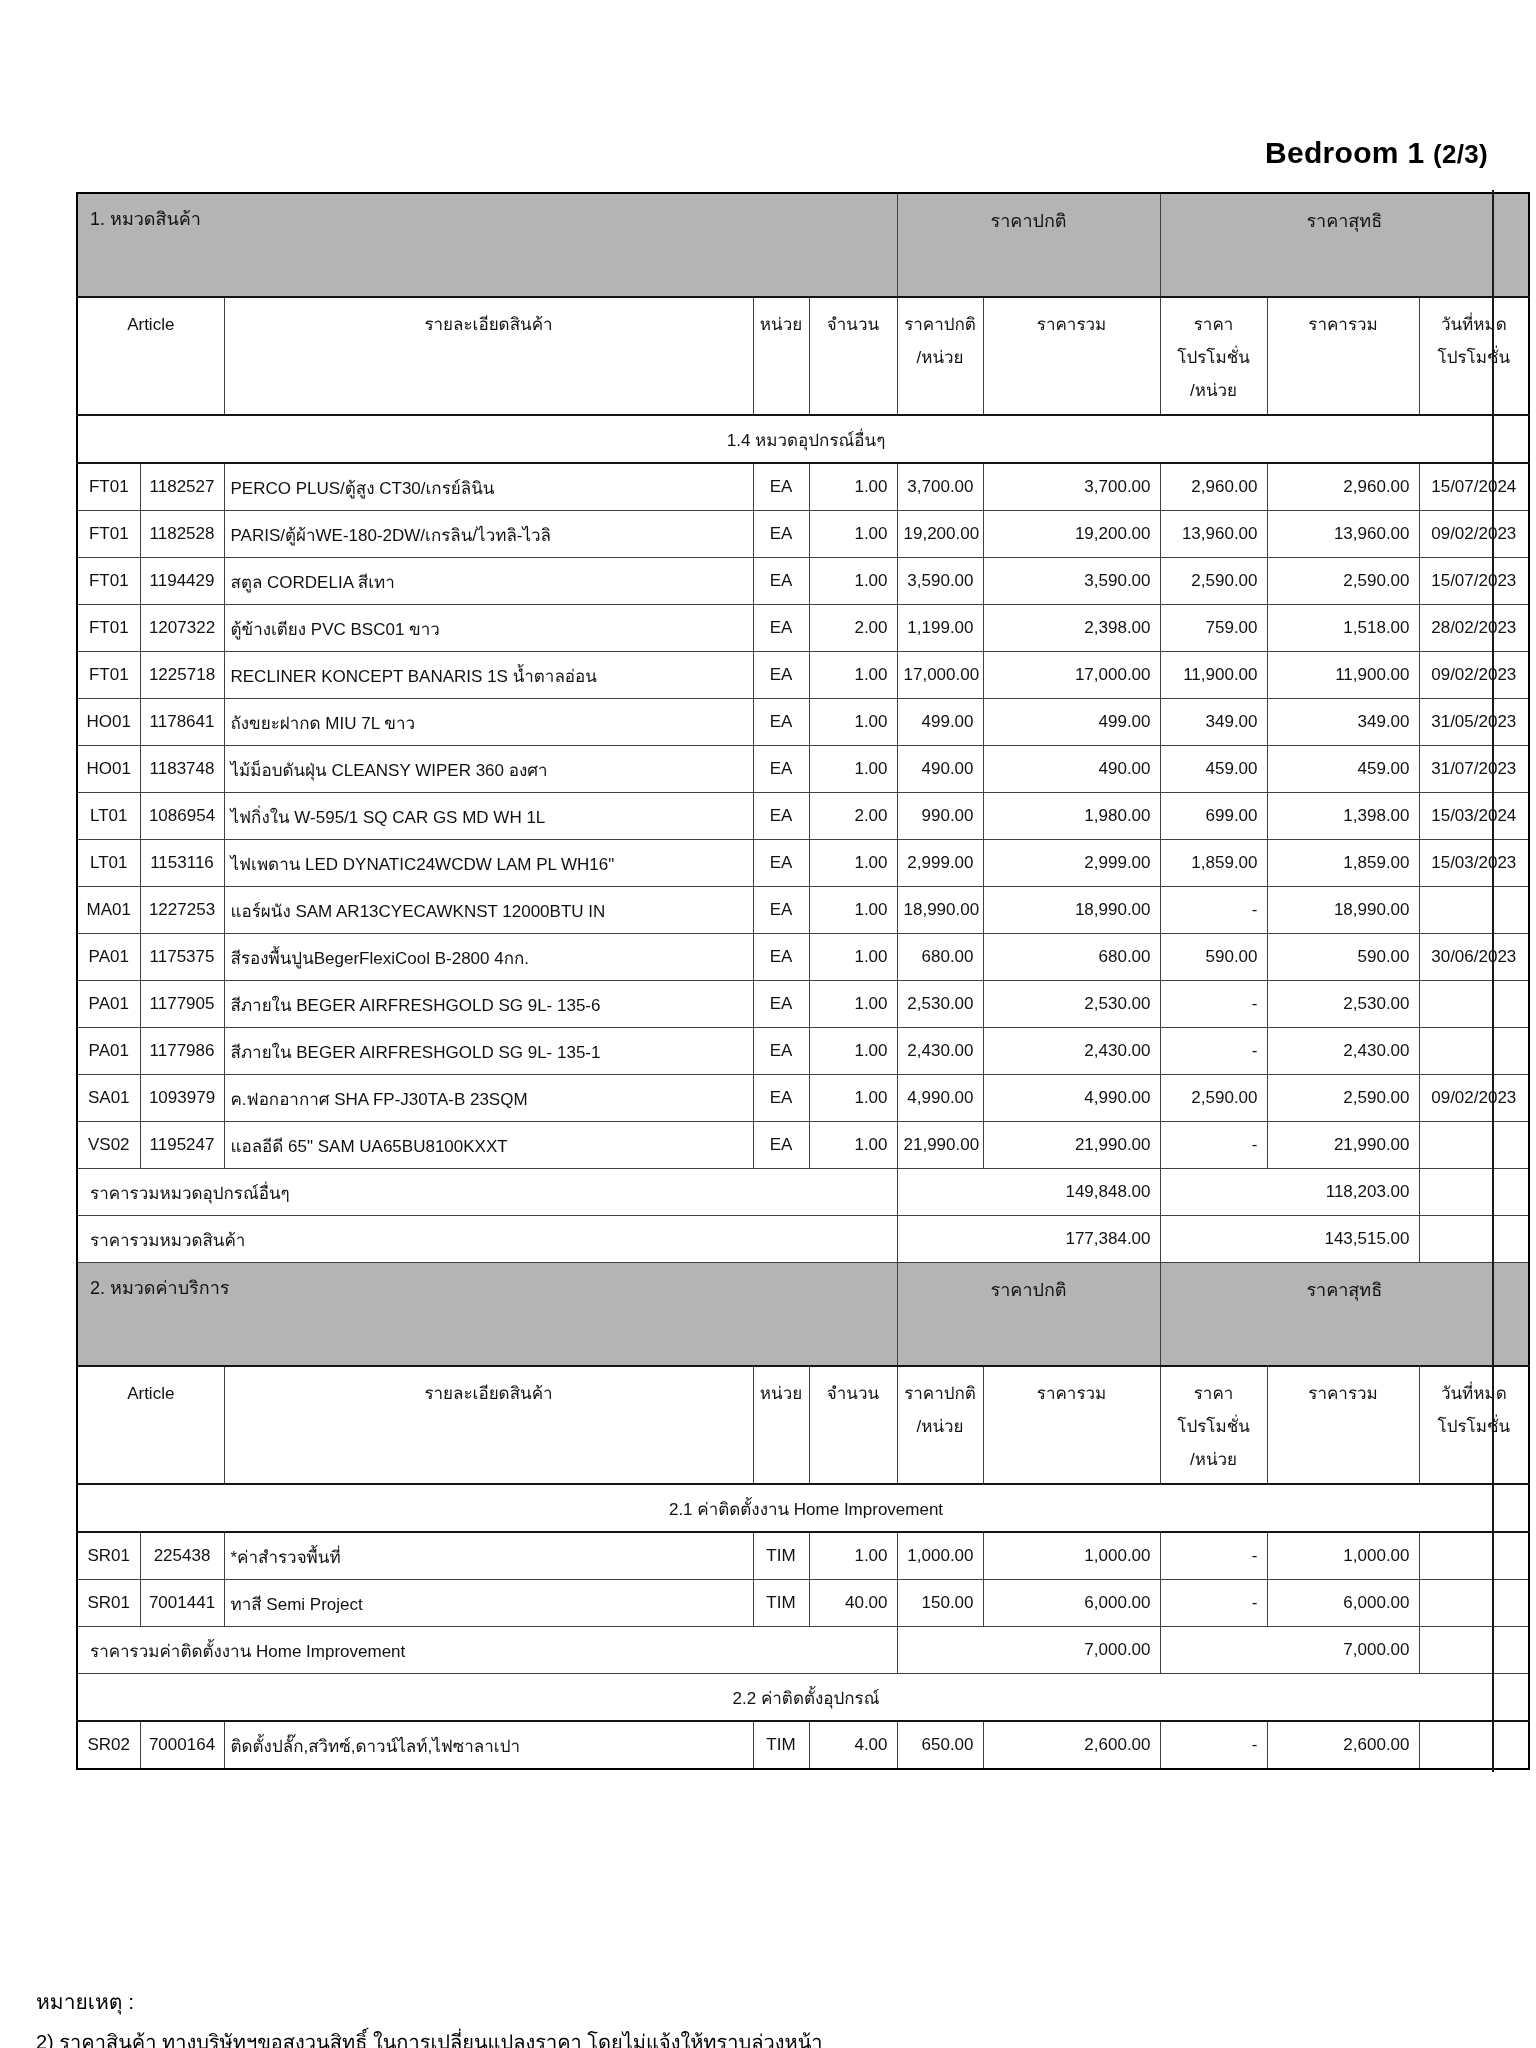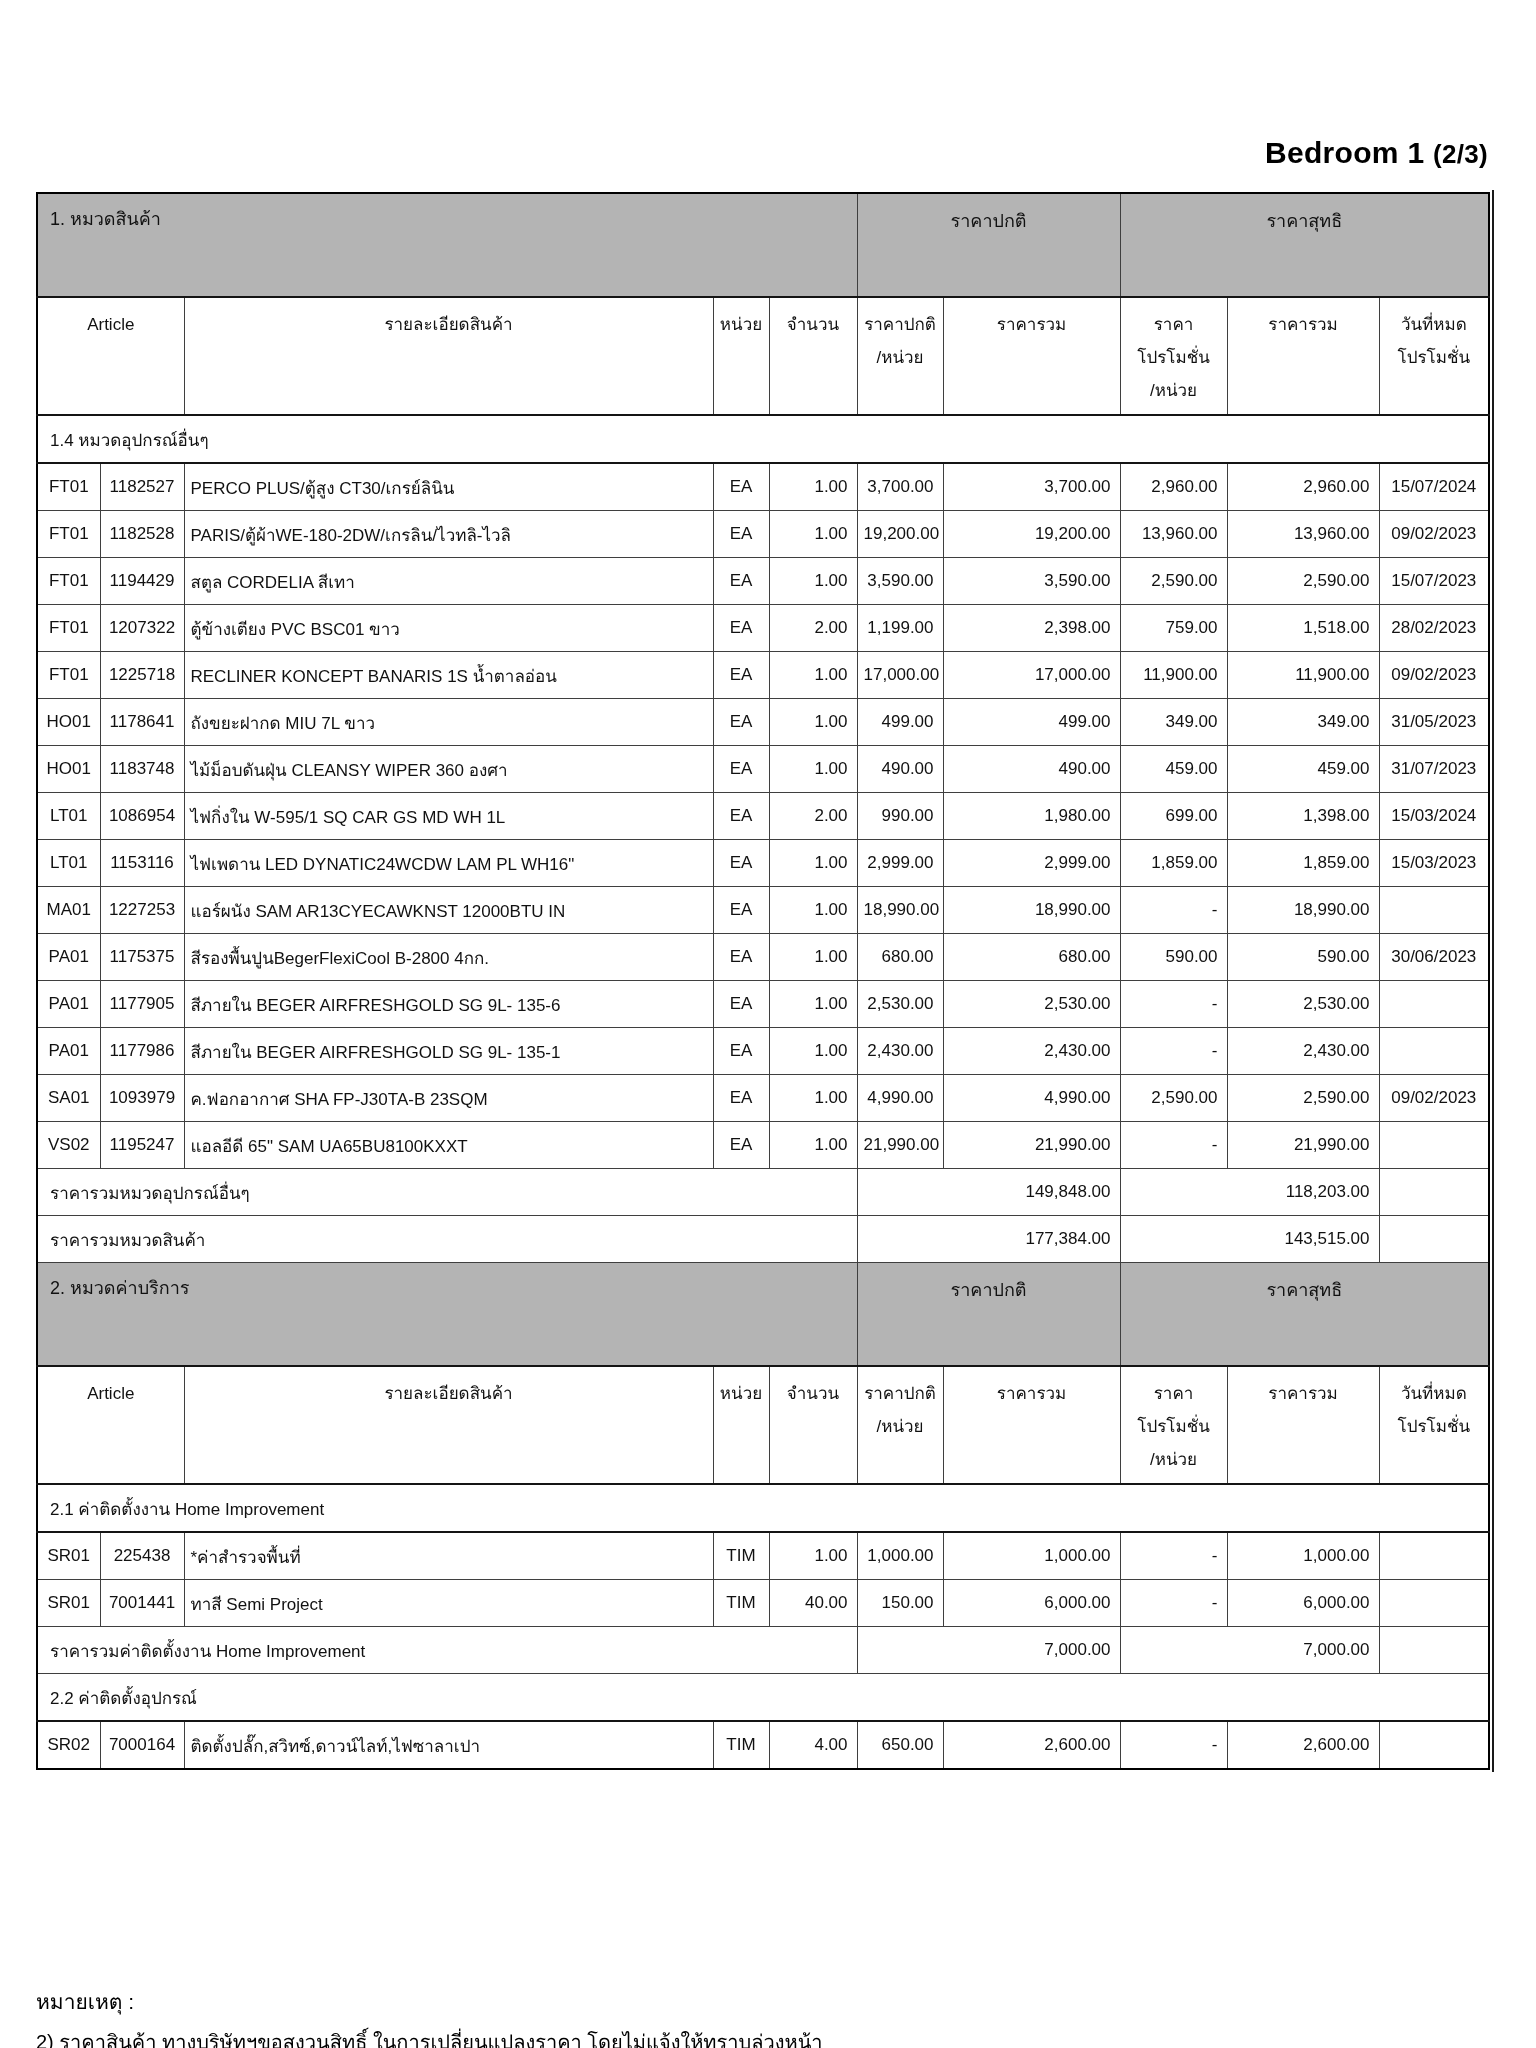--- a/index.html
+++ b/index.html
@@ -15,36 +15,37 @@
   }
   .title .pg{font-size:26px;}
   .twrap{position:relative;width:1452px;margin-top:22px;}
   .twrap::after{
     content:"";position:absolute;top:-2px;bottom:-2px;right:-6px;
     border-right:2px solid #1a1a1a;
   }
   table.quote{
     border-collapse:collapse;table-layout:fixed;width:1452px;
     border:2px solid #000;
+    margin-left:40px;
   }
   table.quote td{
     border:1px solid #3f3f3f;font-size:17px;padding:0 6px;
     overflow:hidden;white-space:nowrap;vertical-align:middle;
   }
   tr.band td{
     background:#b4b4b4;height:90px;vertical-align:top;
     border-bottom:2px solid #141414;font-size:18px;
   }
   tr.band td.sec-title{text-align:left;padding:10px 0 0 12px;}
   tr.band td.grp{text-align:center;padding-top:12px;}
   tr.hdr td{
     height:106px;vertical-align:top;text-align:center;
     padding-top:10px;line-height:33px;border-bottom:2px solid #141414;
   }
-  tr.section-row td{height:46px;text-align:left;padding-left:12px;border-bottom:2px solid #141414;}
+  tr.section-row td{height:46px;text-align:center;padding-left:12px;border-bottom:2px solid #141414;}
   tr.item td{height:46px;}
   tr.sum td{height:46px;padding-left:32px;}
   .ctr{text-align:center;}
   .num{text-align:right;padding-right:9px !important;}
   .lbl{text-align:left;padding-left:12px !important;}
   .date{text-align:center;}
   .notes{margin-top:212px;font-size:20px;line-height:40px;color:#000;}
   .notes .nlabel{font-size:21px;}
   .notes .ncolon{font-size:21px;}
   .note-line{margin-top:0;}

